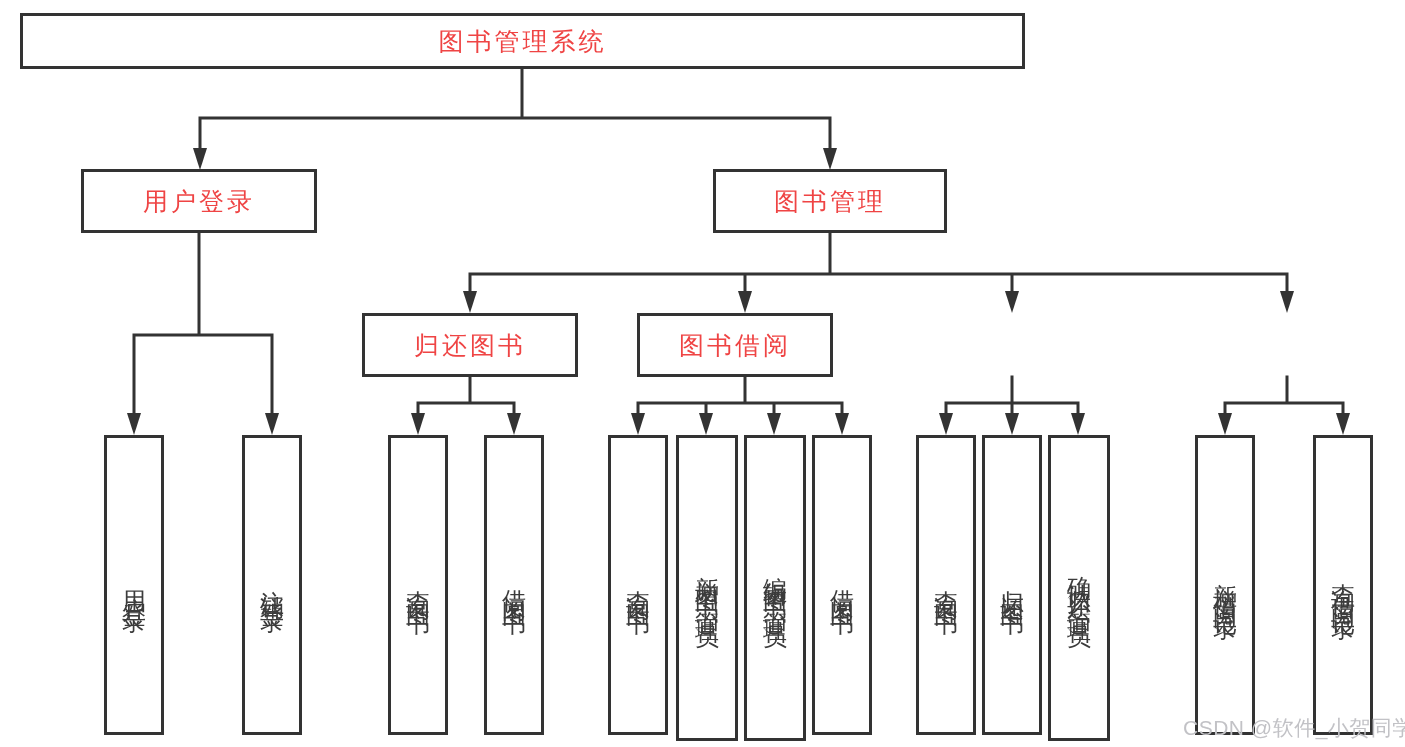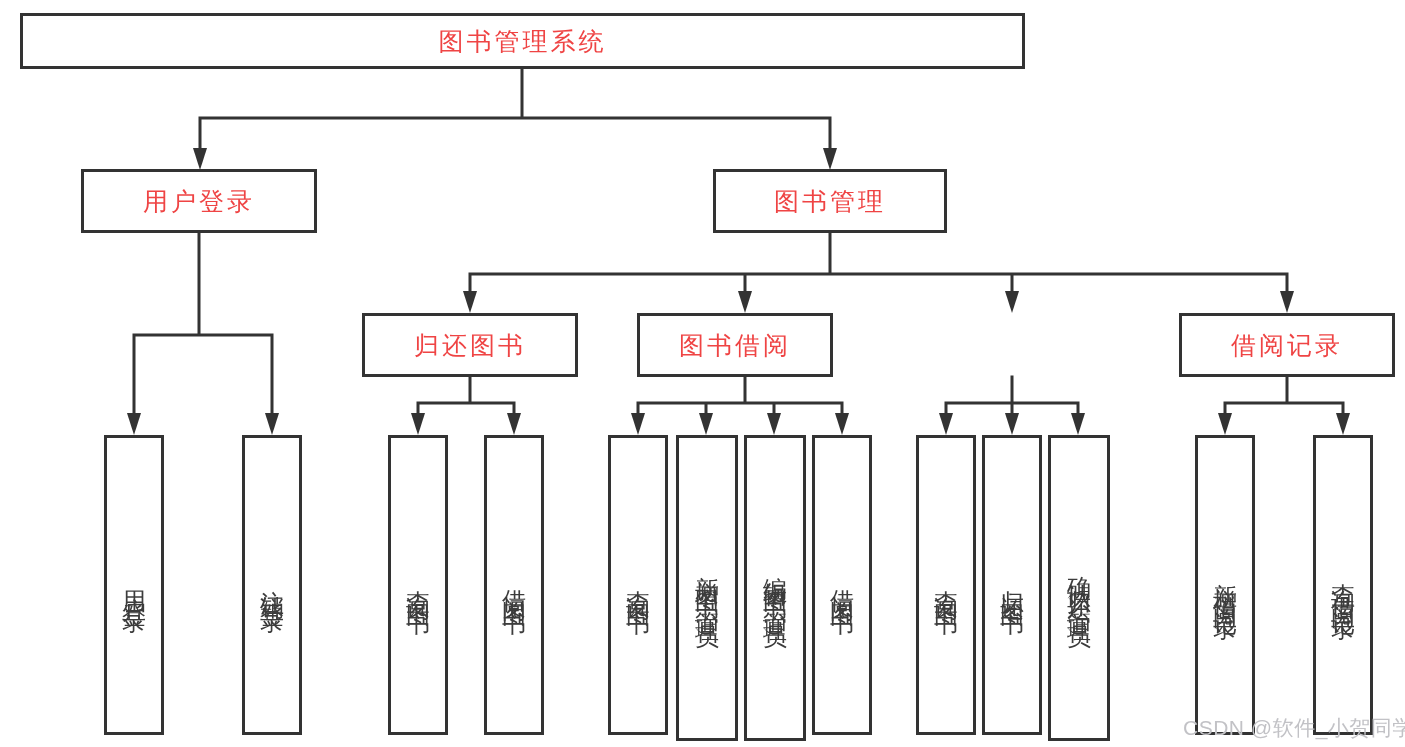--- a/index.html
+++ b/index.html
@@ -126,23 +126,20 @@
   <div class="node" style="left:713px; top:169px; width:234px; height:64px;">
     <span class="hlabel">图书管理</span>
   </div>
 
   <div class="node" style="left:362px; top:313px; width:216px; height:64px;">
     <span class="hlabel">归还图书</span>
   </div>
   <div class="node" style="left:637px; top:313px; width:196px; height:64px;">
     <span class="hlabel">图书借阅</span>
   </div>
-  <div class="node" style="left:1179px; top:313px; width:216px; height:64px;">
-    <span class="hlabel">借阅记录</span>
-  </div>
 
   <div class="leaf" style="left:104px; top:435px; width:60px; height:300px;">
     <span class="vlabel">用户登录</span>
   </div>
   <div class="leaf" style="left:242px; top:435px; width:60px; height:300px;">
     <span class="vlabel">注销登录</span>
   </div>
 
   <div class="leaf" style="left:388px; top:435px; width:60px; height:300px;">
     <span class="vlabel">查询图书</span>

